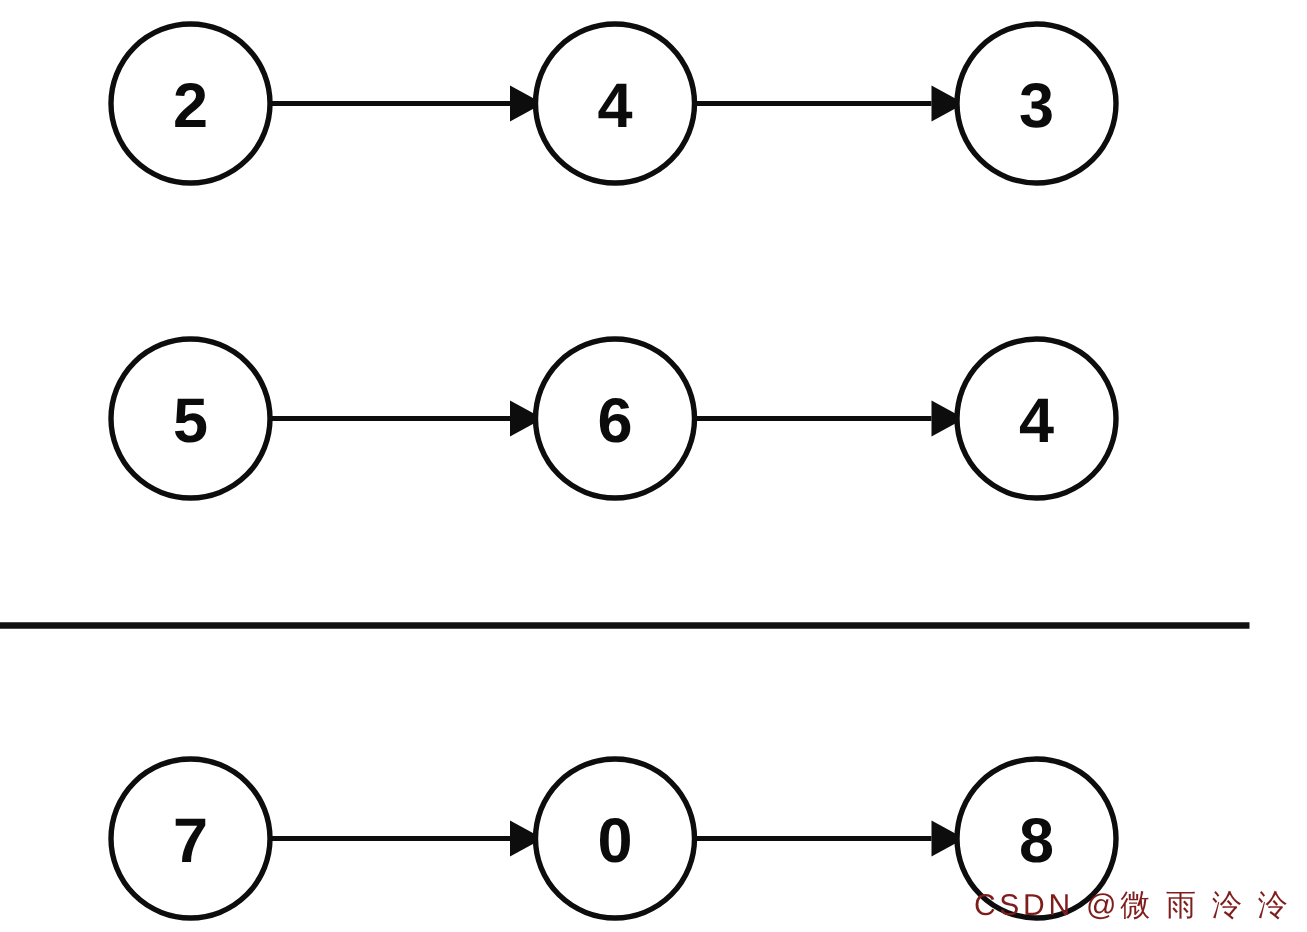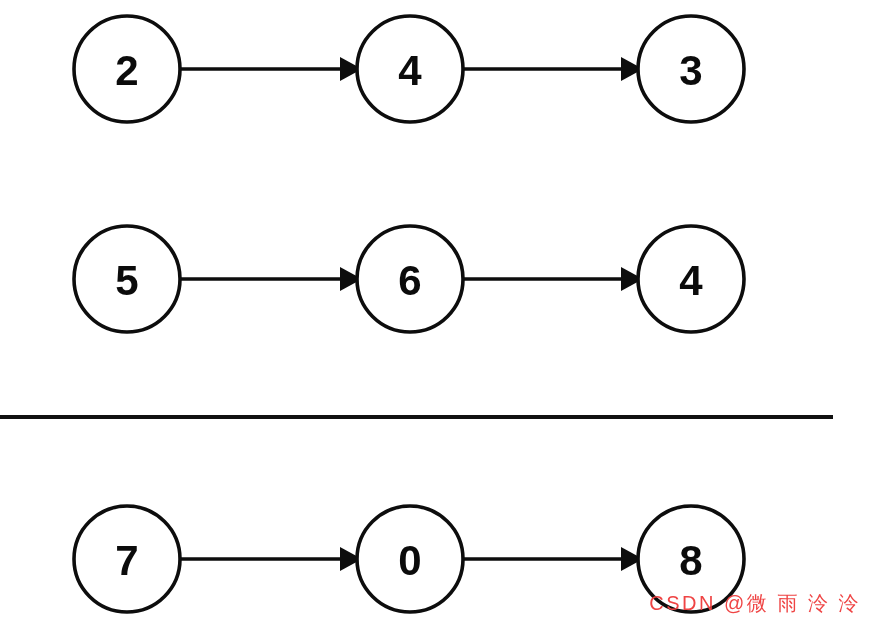--- a/index.html
+++ b/index.html
@@ -51,21 +51,21 @@
     stroke: #111111;
     stroke-width: 4.2;
     stroke-linecap: butt;
   }
   .watermark-text {
     position: absolute;
     right: 10px;
     bottom: 4px;
     font-family: "Liberation Sans", sans-serif;
     font-size: 20px;
-    color: #ef4444;
+    color: #7f1d1d;
     letter-spacing: 2.5px;
     white-space: nowrap;
     user-select: none;
   }
 </style>
 </head>
 <body>
 
 <div id="canvas">
 

